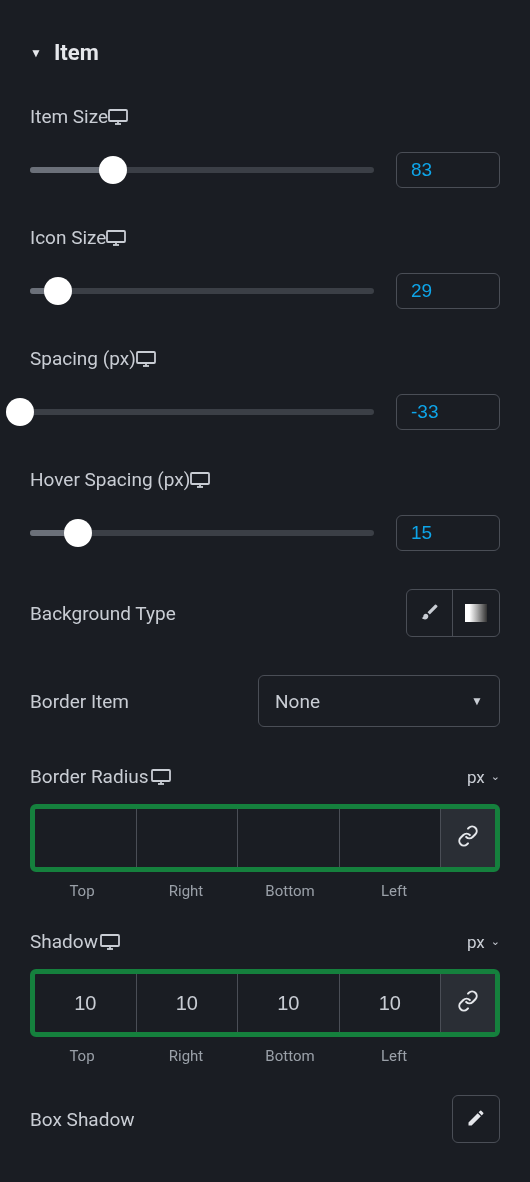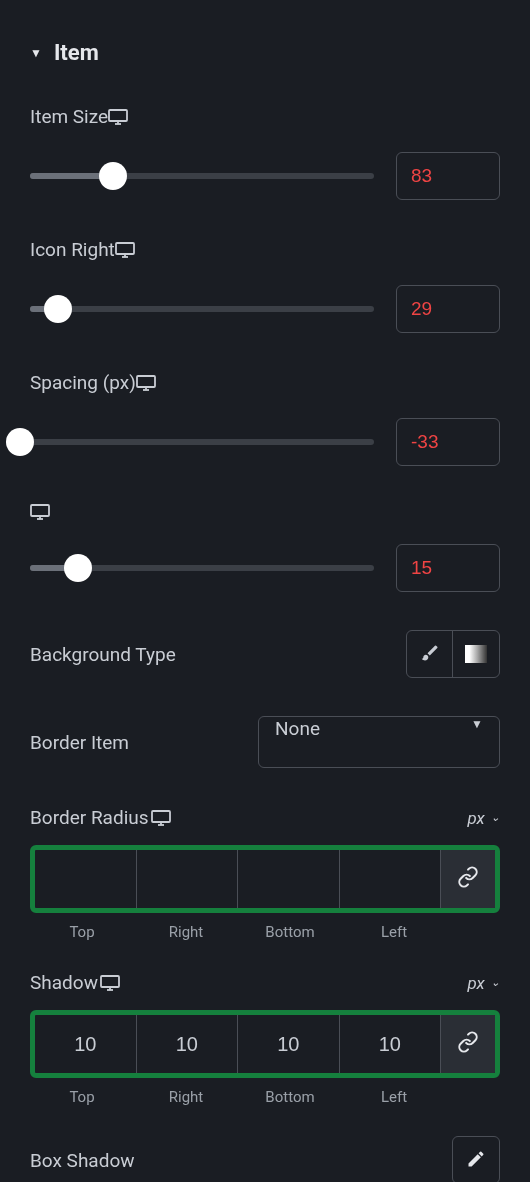--- a/index.html
+++ b/index.html
@@ -66,25 +66,25 @@
     width: 28px;
     height: 28px;
     background: #fff;
     border-radius: 50%;
     top: 50%;
     transform: translate(-50%, -50%);
     cursor: grab;
   }
   .num-input {
     width: 104px;
-    height: 48px;
+    height: 36px;
     background: transparent;
     border: 1px solid #4a4e56;
     border-radius: 6px;
-    color: #ef4444;
+    color: #0ea5e9;
     font-size: 19px;
     padding: 0 14px;
   }
 
   .row-split {
     display: flex;
     align-items: center;
     justify-content: space-between;
     margin-bottom: 38px;
   }
@@ -117,40 +117,39 @@
   .select {
     width: 100%;
     height: 52px;
     background: transparent;
     border: 1px solid #4a4e56;
     border-radius: 6px;
     color: #c9cdd4;
     font-size: 19px;
     padding: 0 16px;
     display: flex;
-    align-items: flex-start;
+    align-items: center;
     justify-content: space-between;
     cursor: pointer;
   }
 
   .unit-label-row {
     display: flex;
     align-items: center;
     justify-content: space-between;
     margin-bottom: 16px;
   }
   .unit-label-row .left { display: flex; align-items: center; gap: 2px; }
   .unit-chip {
     display: flex;
     align-items: center;
     gap: 6px;
     color: #c9cdd4;
     font-size: 17px;
     cursor: pointer;
-    font-style: italic;
   }
 
   .dims-group {
     display: flex;
     border: 5px solid #15803d;
     border-radius: 6px;
     overflow: hidden;
   }
   .dim-cell {
     flex: 1;
@@ -238,21 +237,21 @@
         <div class="track"></div>
         <div class="track-fill" style="width:24%"></div>
         <div class="thumb" style="left:24%"></div>
       </div>
       <input class="num-input" value="83" style="">
     </div>
   </div>
 
   <div class="control-block">
     <div class="control-label-row">
-      <span class="control-label">Icon Right</span>
+      <span class="control-label">Icon Size</span>
       <span class="screen-icon">
         <svg width="20" height="16" viewBox="0 0 20 16" fill="none" stroke="currentColor" stroke-width="1.8">
             <rect x="1" y="1" width="18" height="11" rx="1"></rect>
             <line x1="7" y1="15" x2="13" y2="15"></line>
             <line x1="10" y1="12" x2="10" y2="15"></line>
           </svg>
       </span>
     </div>
     <div class="slider-row">
       <div class="slider-wrap">
@@ -280,20 +279,21 @@
         <div class="track"></div>
         <div class="track-fill" style="width:0%"></div>
         <div class="thumb" style="left:0%"></div>
       </div>
       <input class="num-input" value="-33" style="">
     </div>
   </div>
 
   <div class="control-block">
     <div class="control-label-row">
+      <span class="control-label">Hover Spacing (px)</span>
       <span class="screen-icon">
         <svg width="20" height="16" viewBox="0 0 20 16" fill="none" stroke="currentColor" stroke-width="1.8">
             <rect x="1" y="1" width="18" height="11" rx="1"></rect>
             <line x1="7" y1="15" x2="13" y2="15"></line>
             <line x1="10" y1="12" x2="10" y2="15"></line>
           </svg>
       </span>
     </div>
     <div class="slider-row">
       <div class="slider-wrap">

